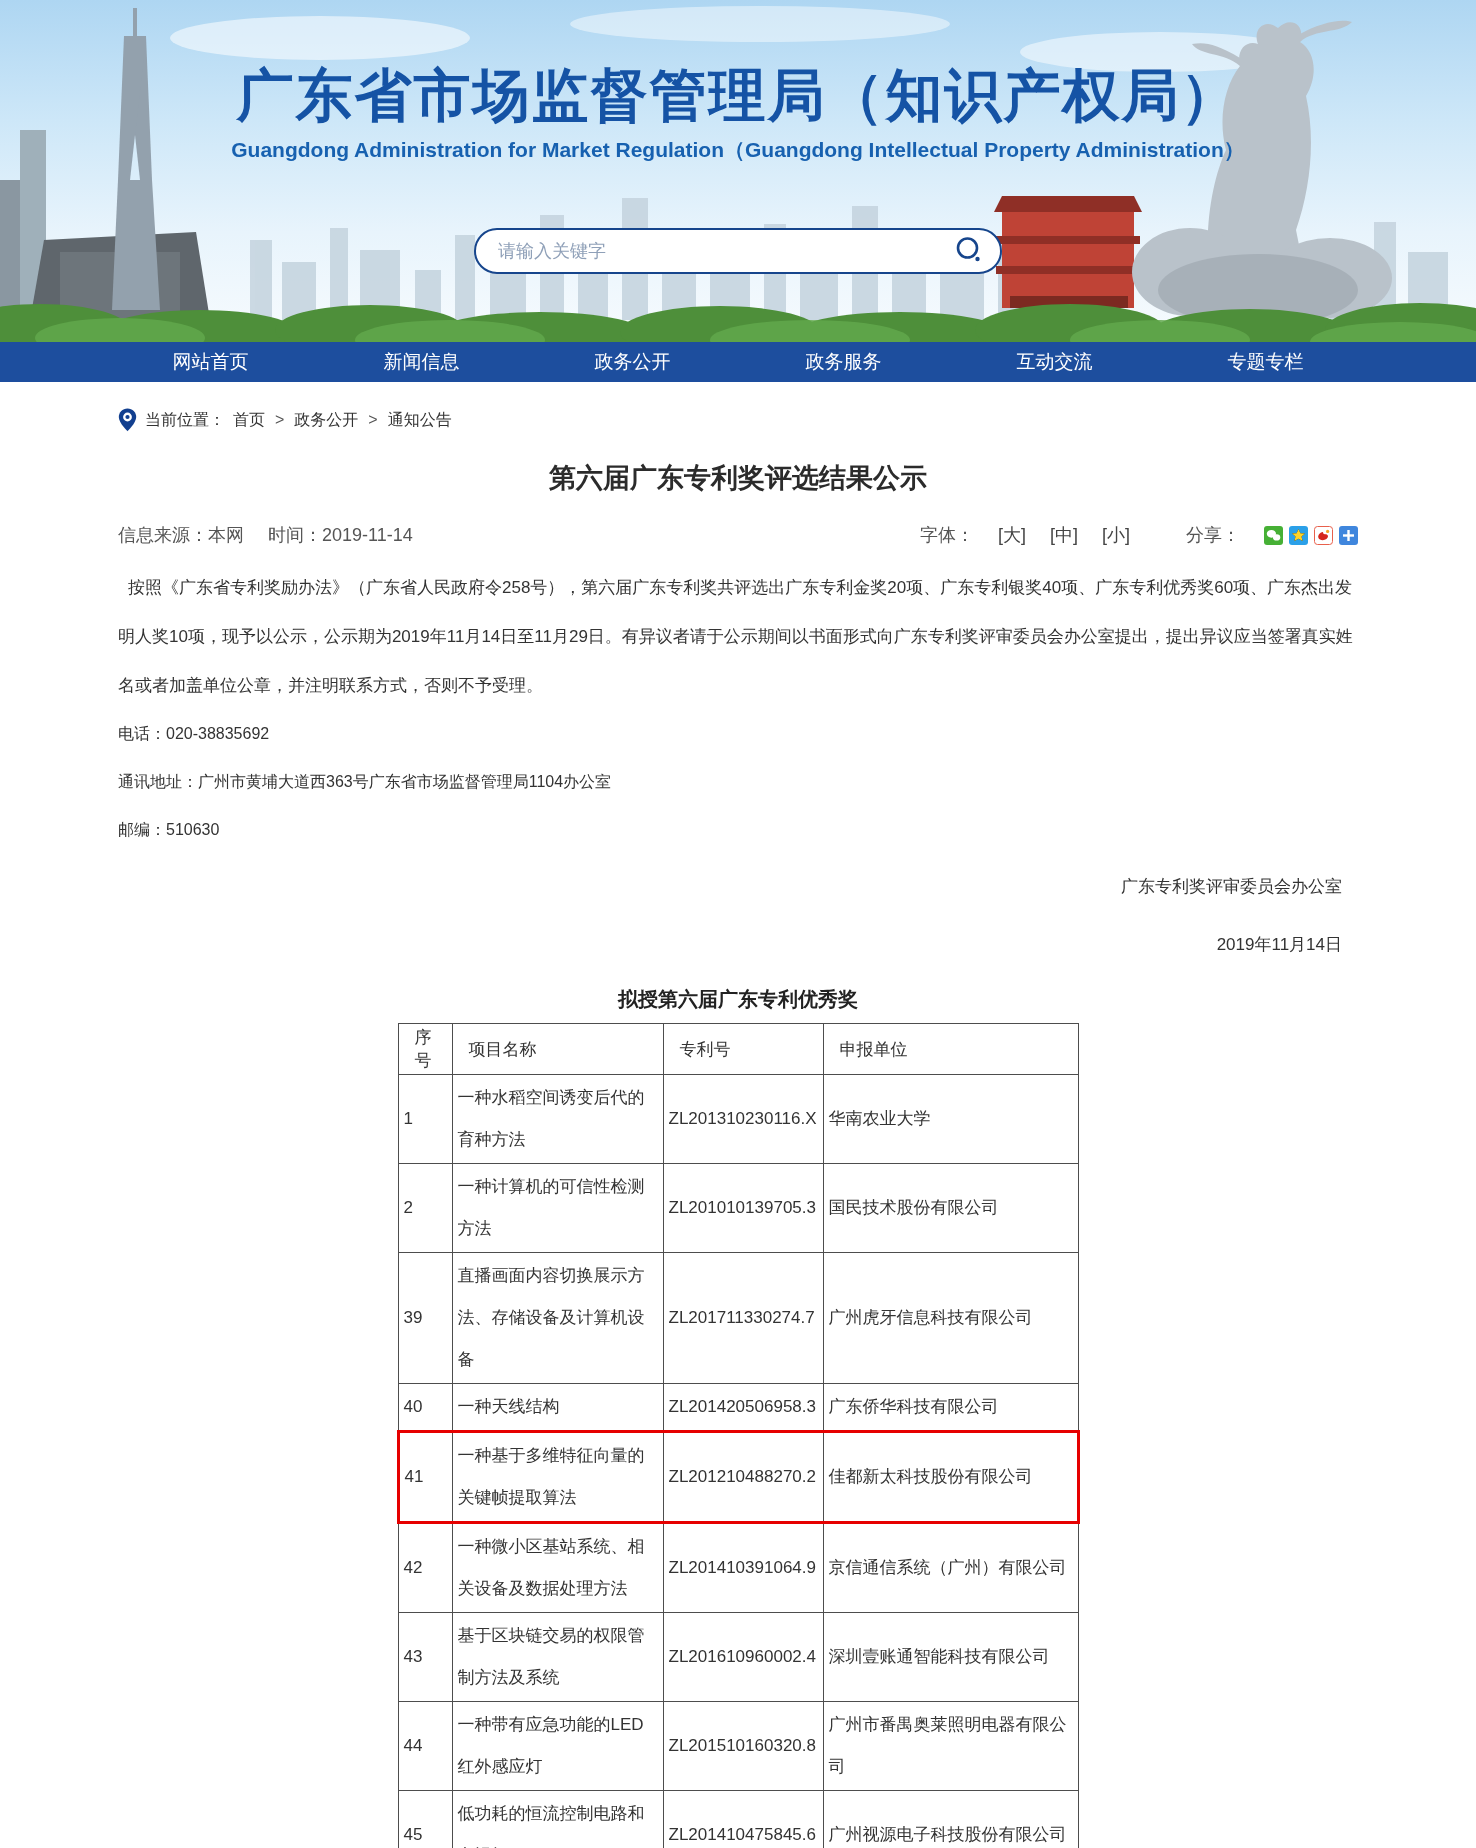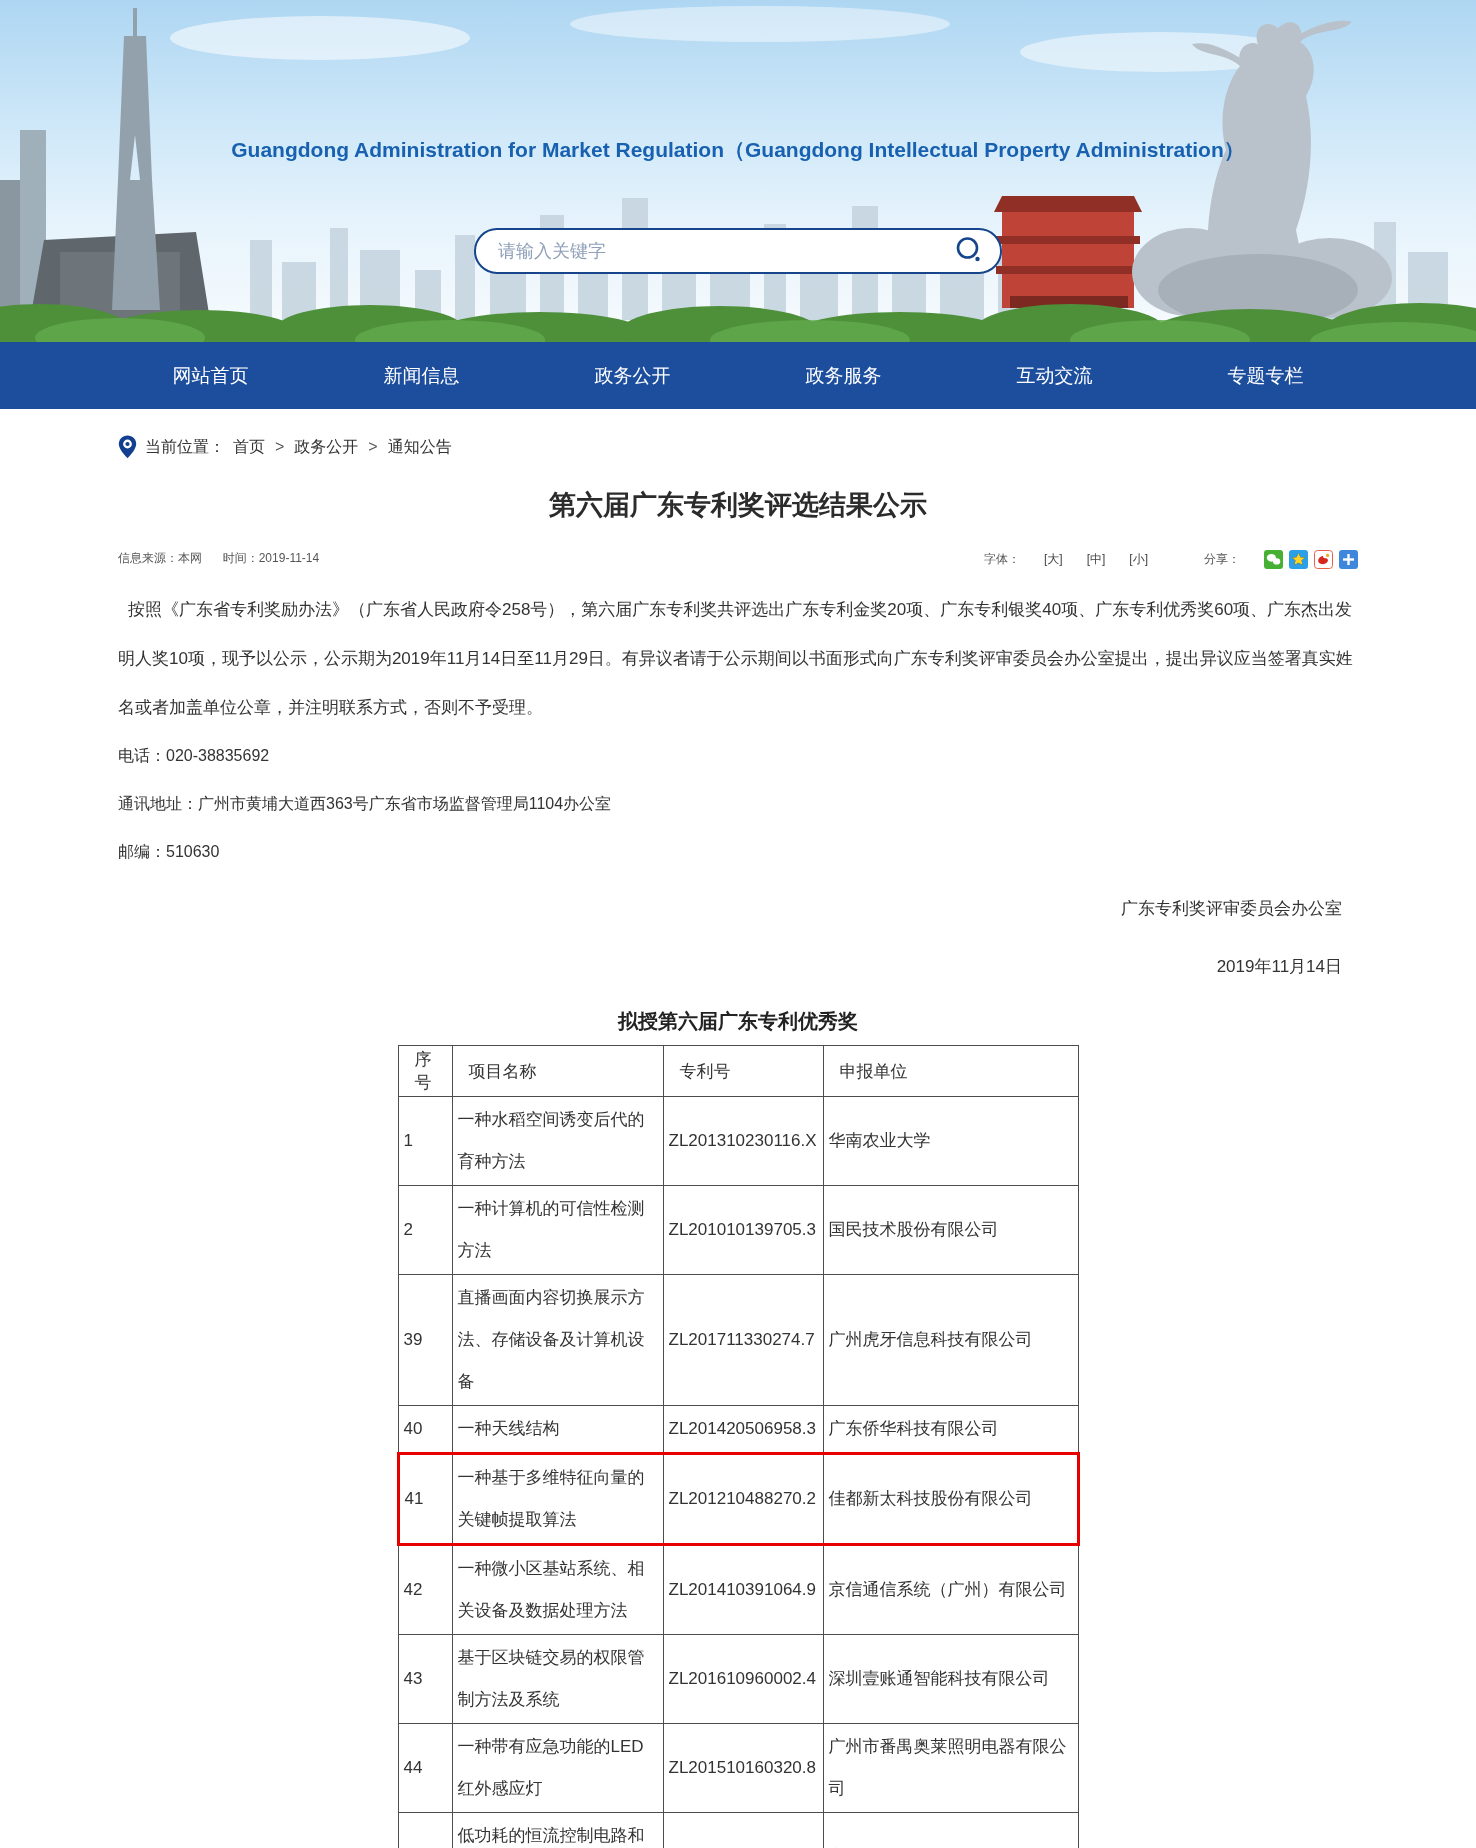--- a/index.html
+++ b/index.html
@@ -28,38 +28,38 @@
     border-radius:24px; display:flex; align-items:center; padding:0 14px 0 20px;
   }
   .search-pill input {
     flex:1; border:none; outline:none; font-size:18px; color:#333;
     font-family:"Liberation Sans", sans-serif; background:transparent;
   }
   .search-pill input::placeholder { color:#8fa0b8; }
   .search-btn { width:34px; height:34px; border:none; background:transparent; cursor:pointer; padding:0; }
   
   .nav {
-    height:67px; background:#1d4e9e; display:flex; align-items:center;
+    height:40px; background:#1d4e9e; display:flex; align-items:center;
     justify-content:space-around; padding:12px 105px;
   }
   .nav a { color:#fff; font-size:19px; text-decoration:none; }
   
   .content { width:1240px; margin:0 auto; }
   .breadcrumb {
     margin-top:26px; display:flex; align-items:center; gap:8px;
     font-size:16px; color:#333;
   }
   .breadcrumb a { color:#333; text-decoration:none; }
   .breadcrumb .sep { color:#555; margin:0 2px; }
   .article-title {
     margin-top:28px; text-align:center; font-size:27px; font-weight:bold; color:#2b2b2b;
   }
   .meta-row {
-    margin-top:27px; display:flex; justify-content:space-between; 
-    font-size:12px; color:#555;
+    margin-top:27px; display:flex; justify-content:space-between; align-items:center;
+    font-size:18px; color:#555;
   }
   .meta-right { display:flex; align-items:center; gap:24px; color:#555; }
   .meta-right .fbtn { color:#444; cursor:pointer; }
   .share-icons { display:flex; gap:6px; align-items:center; }
   .share-icons svg { display:block; cursor:pointer; }
   .para {
     margin:16px 0 0 0; font-size:17px; line-height:49px; color:#333; text-indent:10px;
   }
   .contact p { margin:0; font-size:16px; line-height:48px; color:#333; }
   .sig-block { margin-top:8px; }
@@ -159,20 +159,21 @@
       <ellipse cx="1420" cy="330" rx="95" ry="27"></ellipse>
     </g>
     <g fill="#61a84c" opacity="0.85">
       <ellipse cx="120" cy="338" rx="85" ry="20"></ellipse>
         <ellipse cx="450" cy="340" rx="95" ry="20"></ellipse>
       <ellipse cx="810" cy="340" rx="100" ry="20"></ellipse>
         <ellipse cx="1160" cy="340" rx="90" ry="20"></ellipse>
       <ellipse cx="1400" cy="342" rx="90" ry="20"></ellipse>
     </g>
   </svg>
+  <div class="banner-title">广东省市场监督管理局（知识产权局）</div>
   <div class="banner-subtitle">Guangdong Administration for Market Regulation（Guangdong Intellectual Property Administration）</div>
   <div class="search-pill">
     <input type="text" placeholder="请输入关键字" style="">
     <button class="search-btn" aria-label="search">
       <svg width="30" height="30" viewBox="0 0 30 30">
         <circle cx="13.5" cy="13" r="9.5" fill="none" stroke="#16458c" stroke-width="2.6"></circle>
         <circle cx="23.5" cy="24" r="2.2" fill="#16458c"></circle>
       </svg>
     </button>
   </div>

